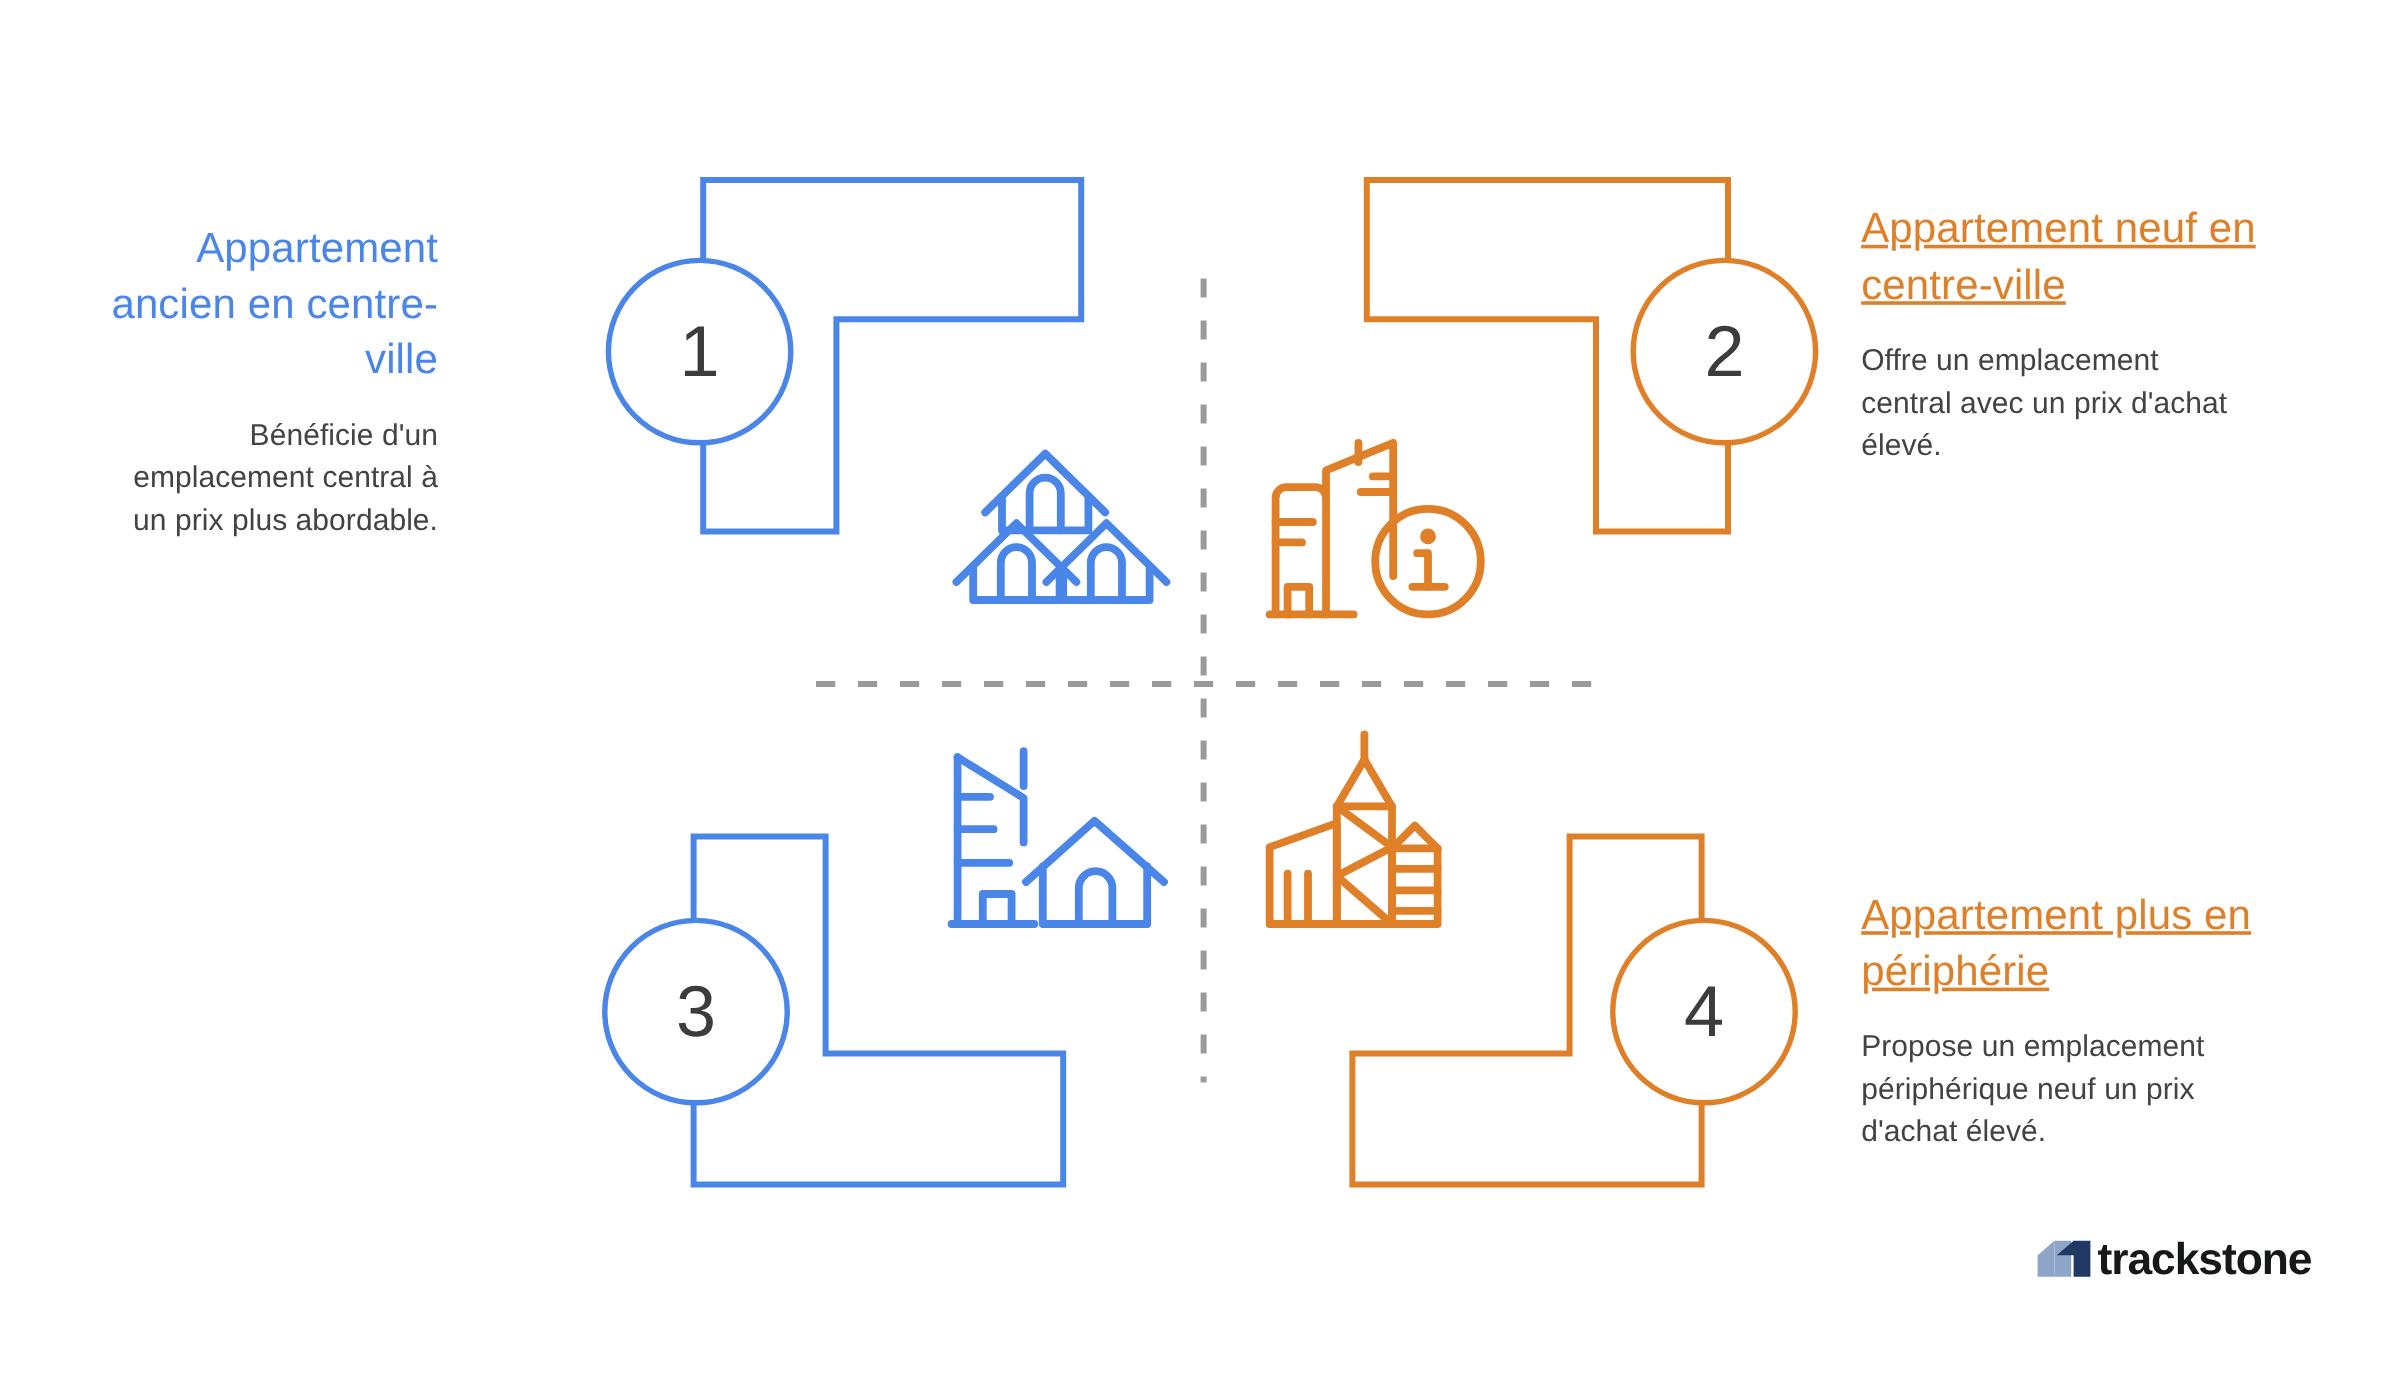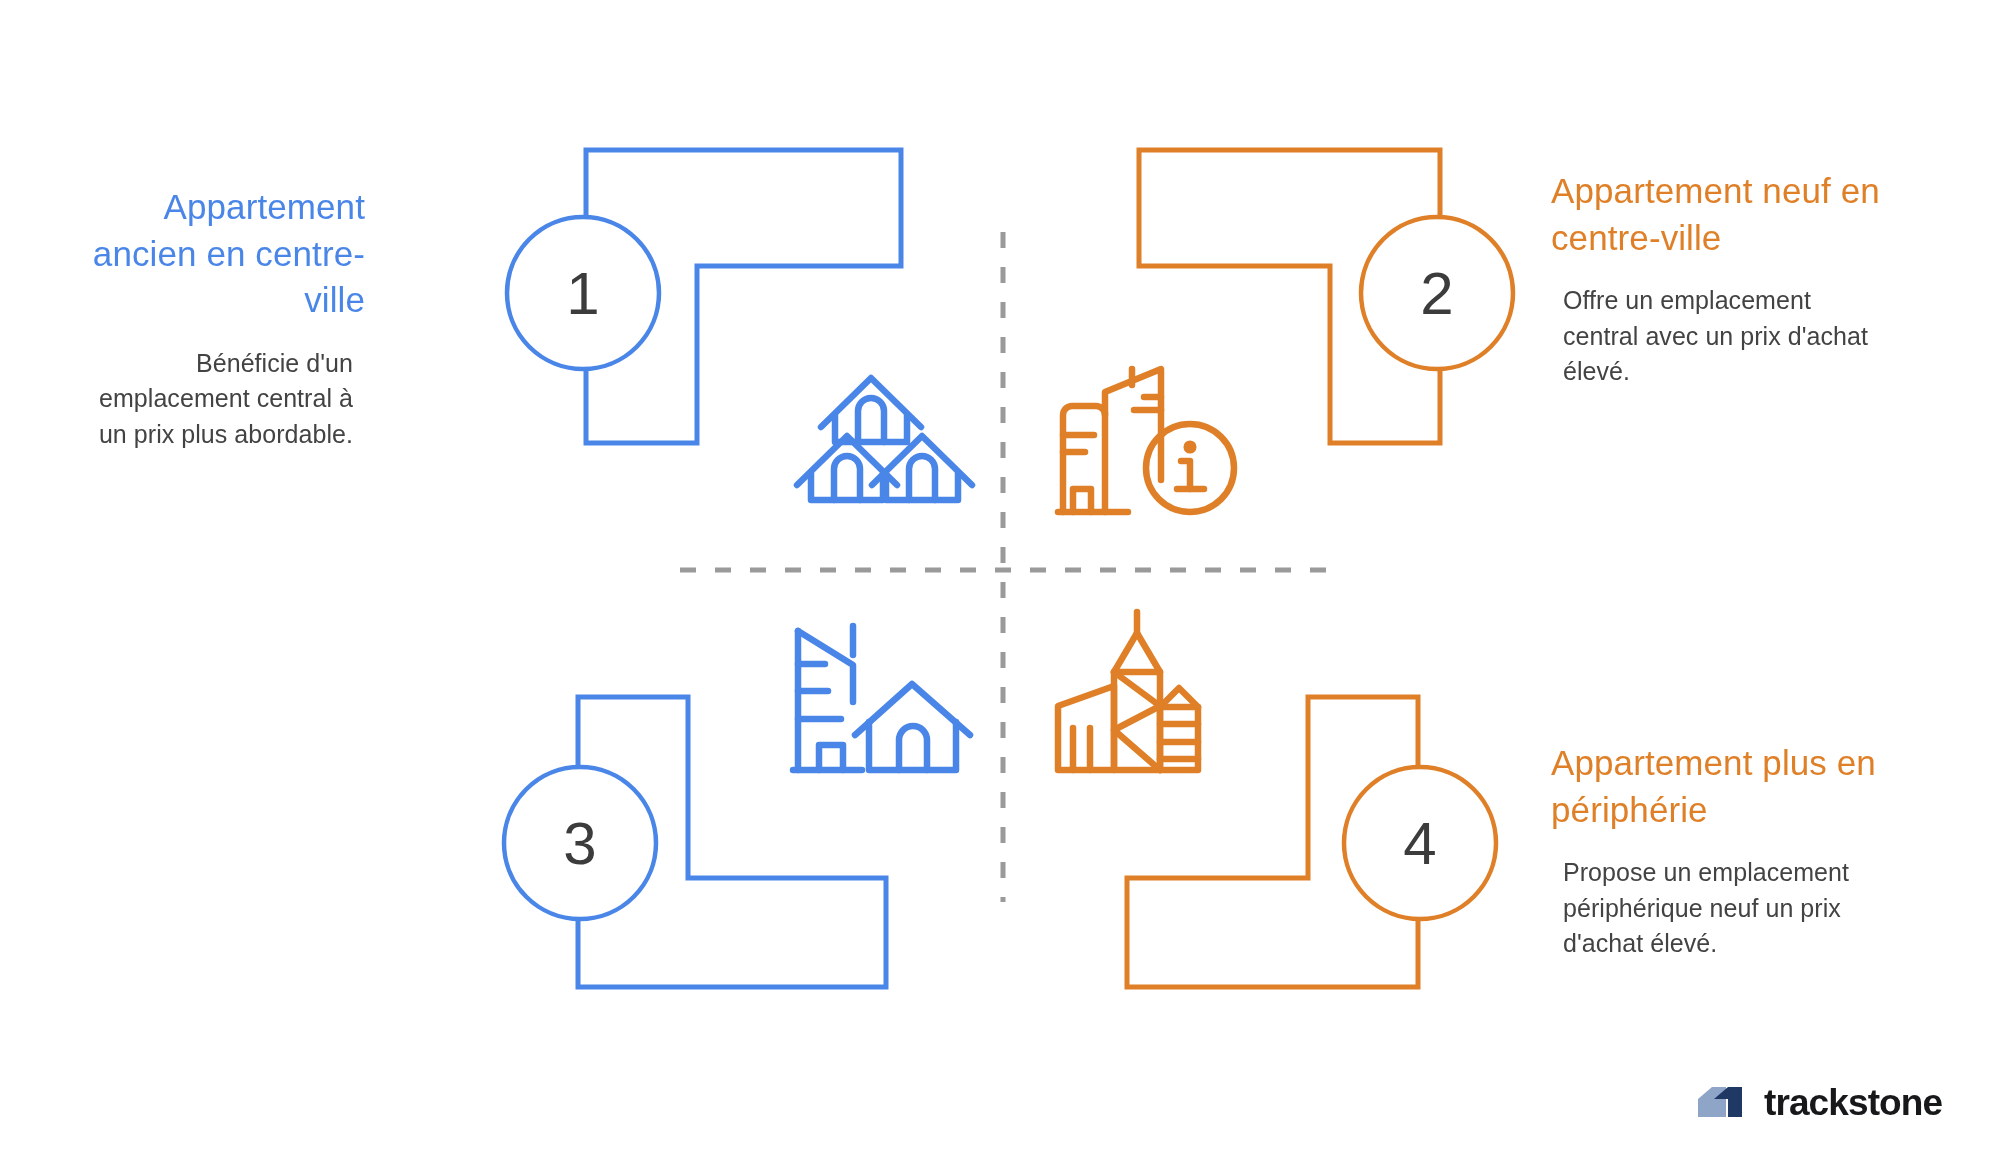--- a/index.html
+++ b/index.html
@@ -33,43 +33,43 @@
     font-size: 35px;
     line-height: 1.33;
     font-weight: 400;
     margin: 0 0 22px 0;
     letter-spacing: 0.1px;
   }
   .qdesc {
     font-size: 25px;
     line-height: 1.42;
     color: #434343;
-    margin: 12px;
+    margin: 0;
     letter-spacing: 0.05px;
   }
   .blue .qtitle { color: #4a86e8; margin-top: 36px; }
-  .orange .qtitle { color: #df8028; }
+  .orange .qtitle { color: #df8028; text-decoration: underline; }
 
   .align-right { text-align: right; }
   .align-left  { text-align: left; }
 
   
   #txt-1 { left: 80px;   top: 148px; width: 285px; }
   #txt-2 { left: 1551px; top: 168px; width: 330px; }
   #txt-3 { left: 75px;   top: 708px; width: 290px; }
   #txt-4 { left: 1551px; top: 740px; width: 340px; }
 
   
   #logo {
     position: absolute;
     left: 1697px;
-    top: 1083px;
+    top: 1030px;
     display: flex;
     align-items: center;
-    gap: 19px;
+    gap: 3px;
   }
   #logo .wordmark {
     font-size: 37px;
     font-weight: 700;
     color: #17181a;
     letter-spacing: -0.9px;
     line-height: 1;
   }
 </style>
 </head>

